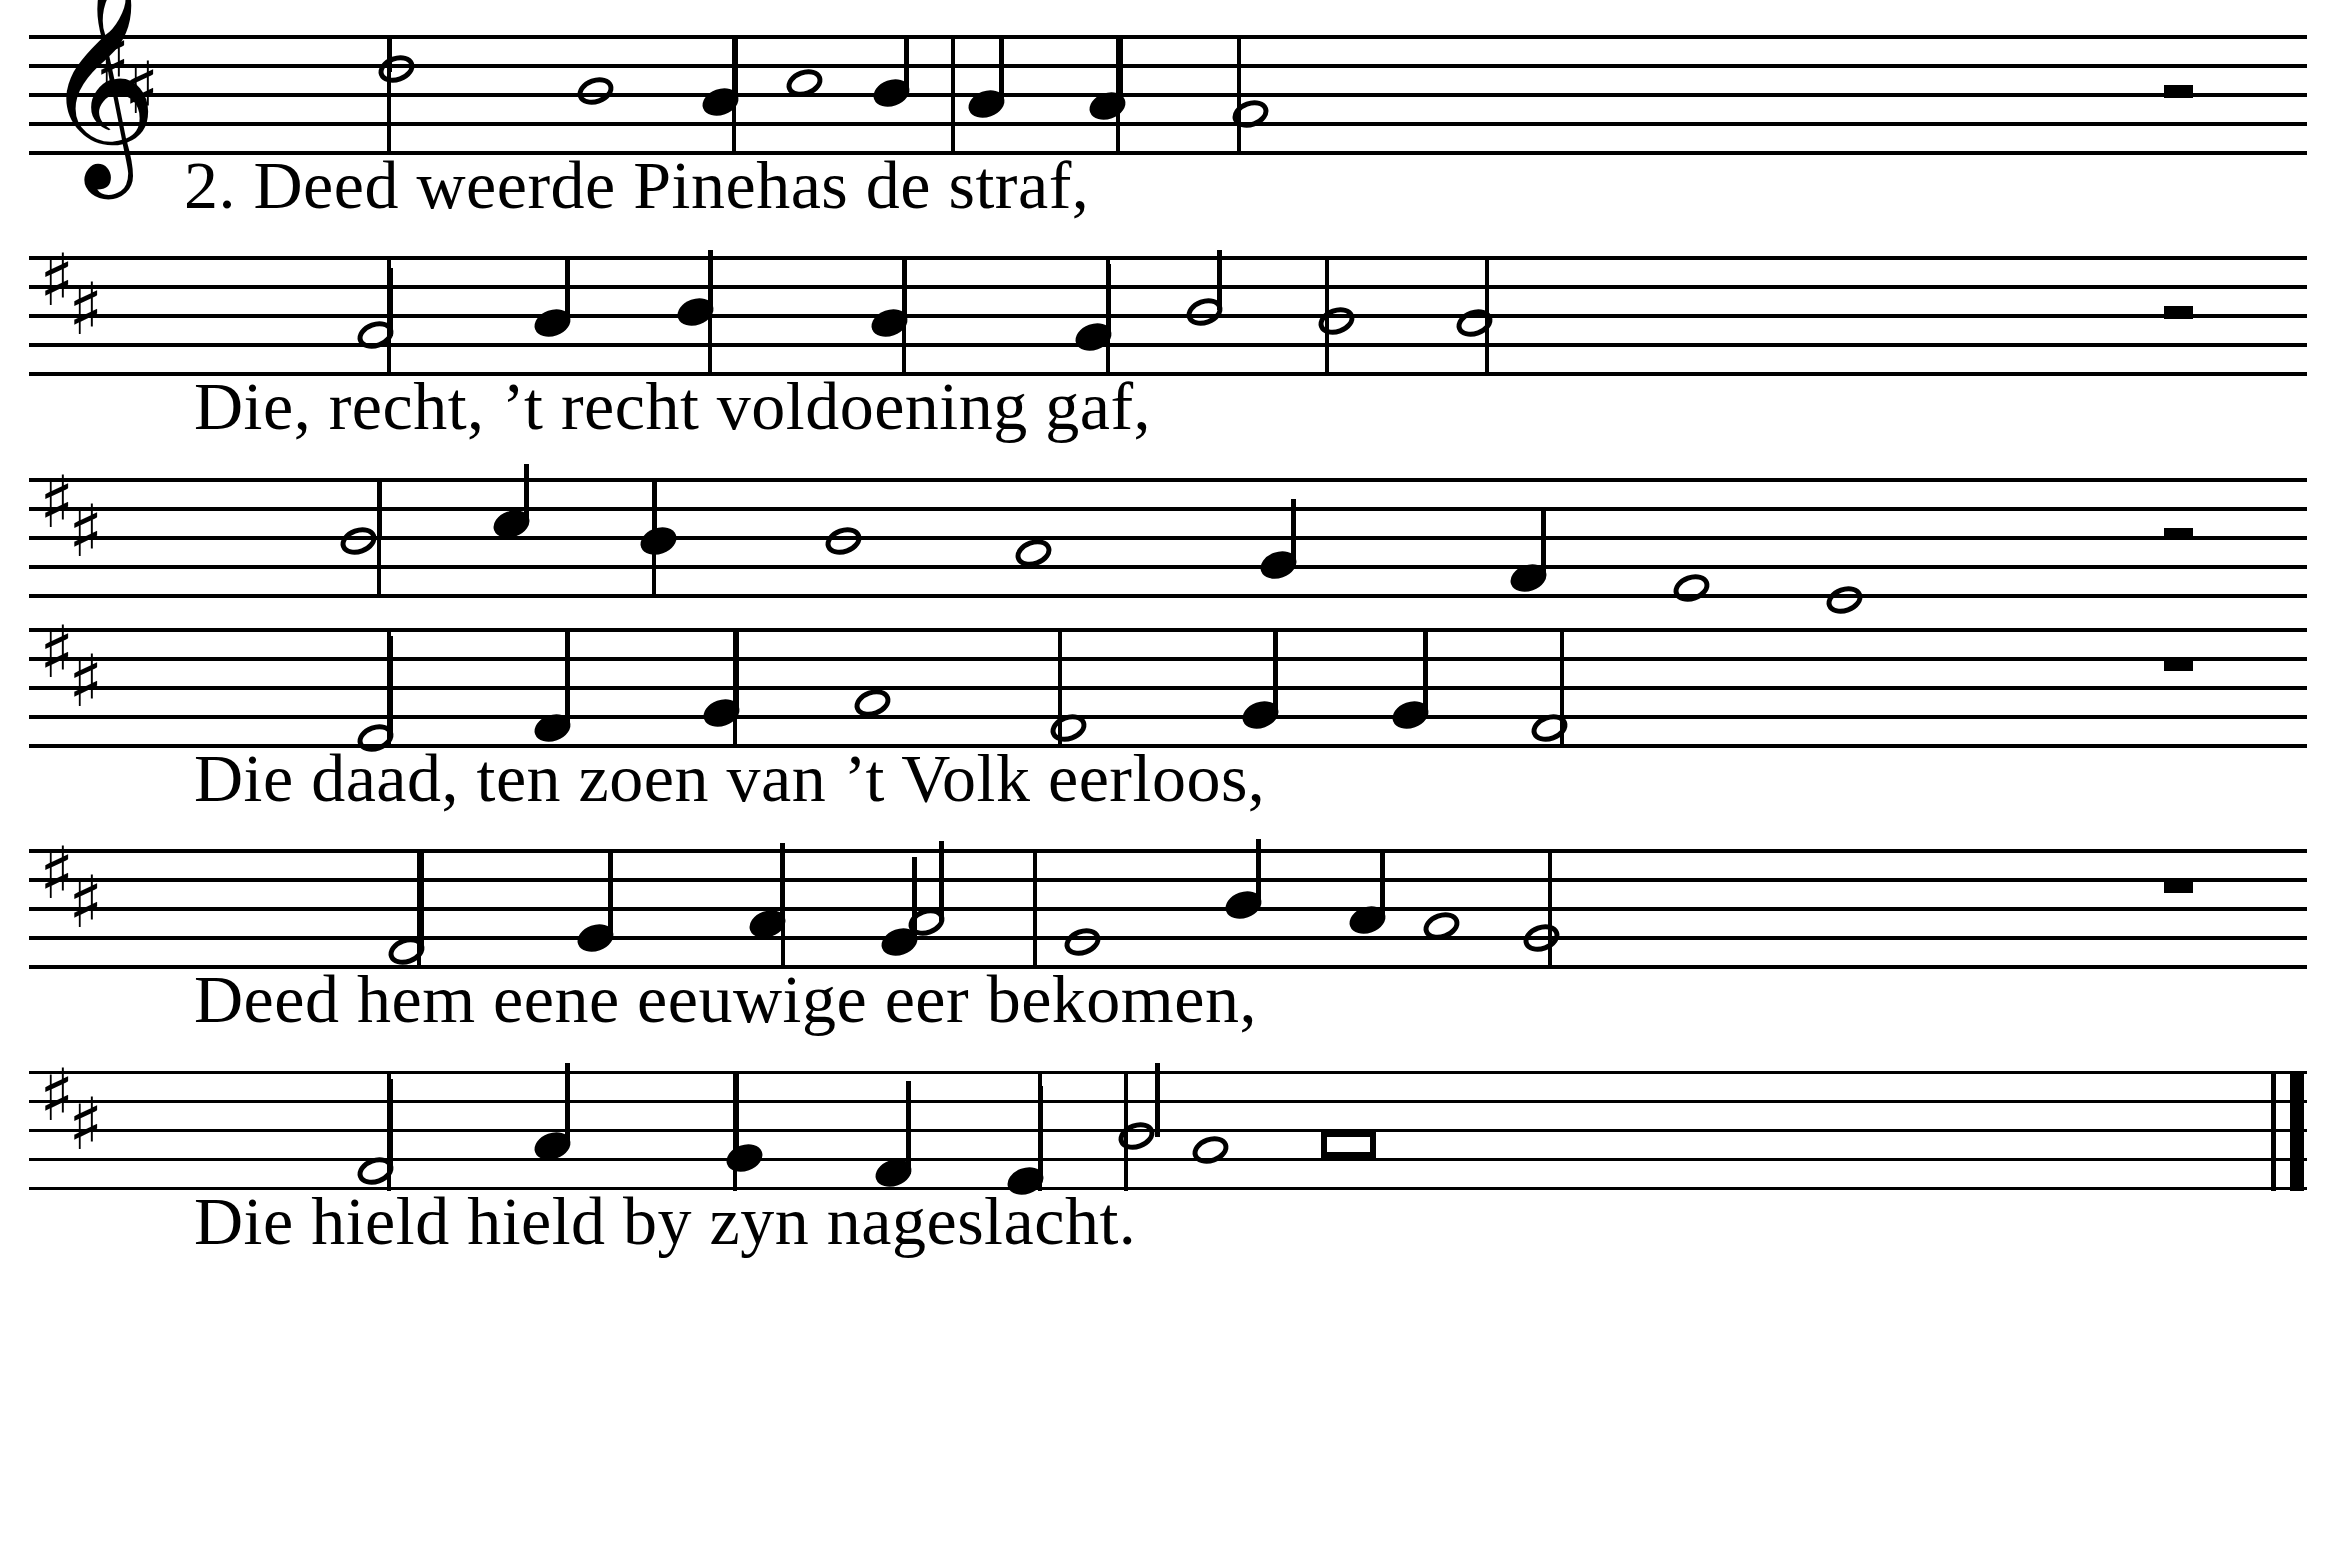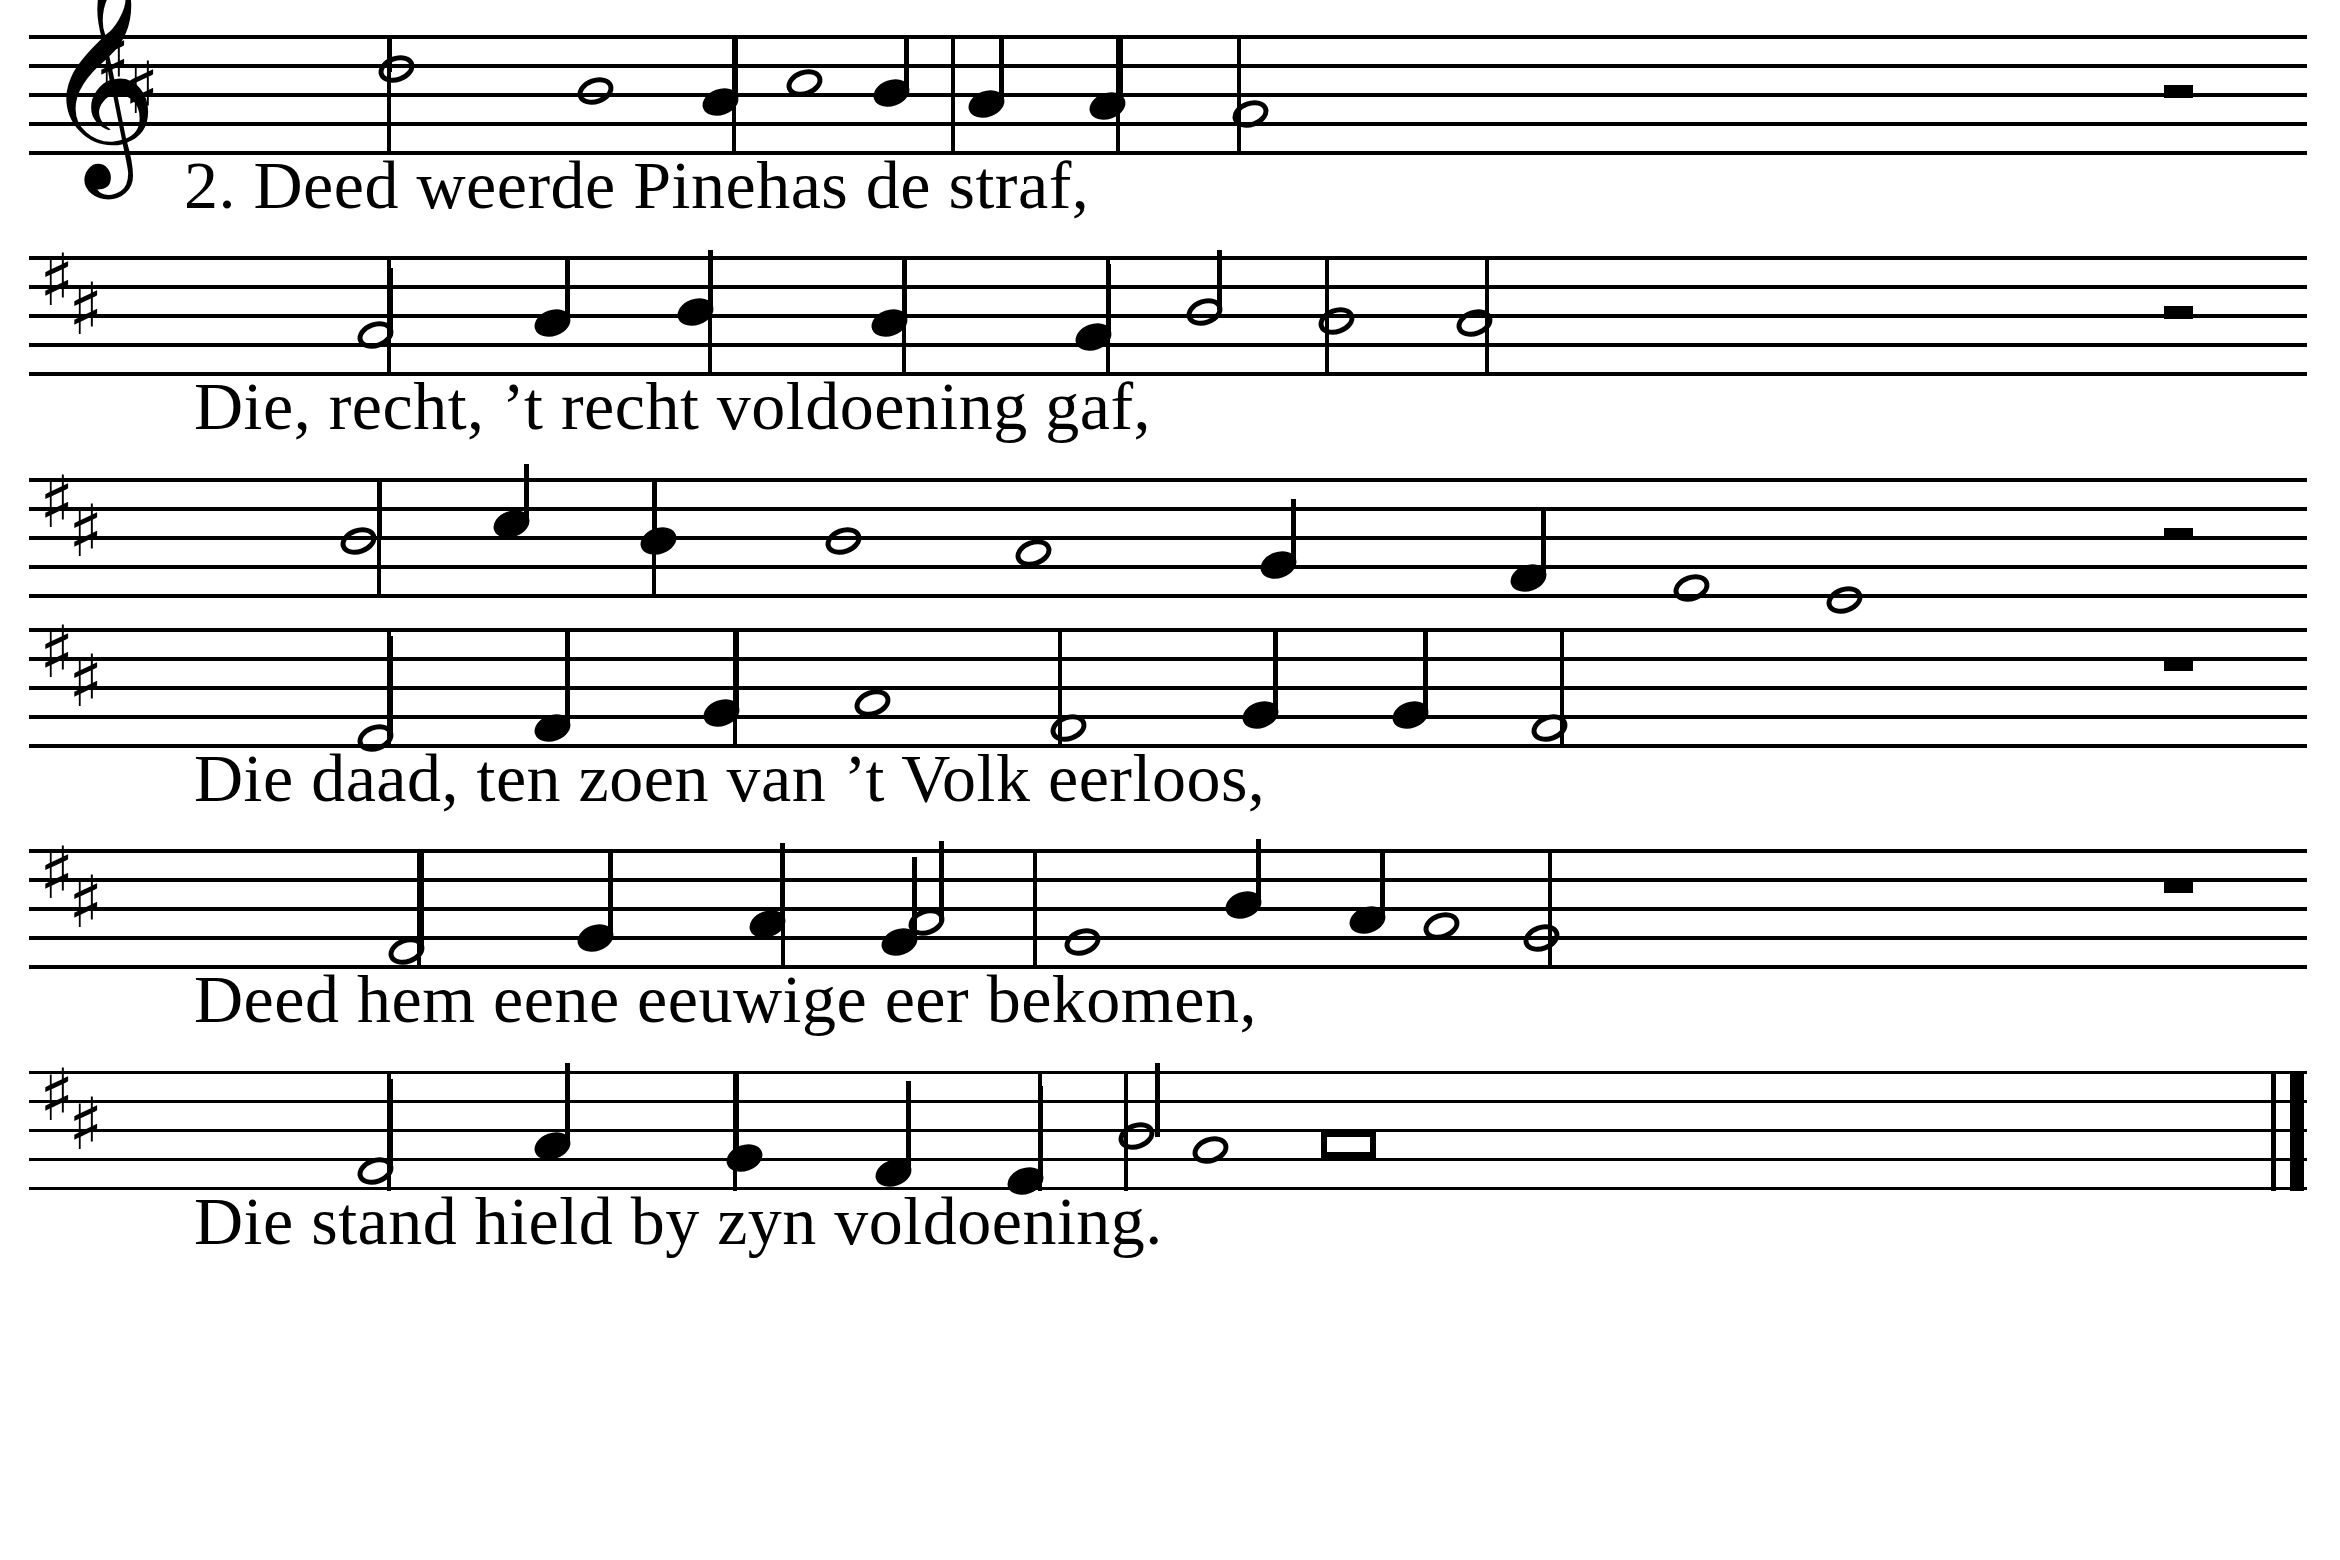--- a/index.html
+++ b/index.html
@@ -386,17 +386,17 @@
       <div class="note open" style="left:1118px; top:87px;"></div>
       <div class="stem" style="left:1155px; top:27px; height:74px;"></div>
 
       <div class="note open" style="left:1192px; top:101px;"></div>
 
       <div class="breve" style="left:1327px; top:95px;"></div>
 
       <div class="final-thin" style="left:2271px; top:35px; height:120px;"></div>
       <div class="final-thick" style="left:2290px; top:35px; height:120px;"></div>
     </div>
-    <p class="lyric">Die stand hield by zyn voldoening.</p>
+    <p class="lyric">Die hield hield by zyn nageslacht.</p>
   </div>
 
 </div>
 
 
 </body></html>

